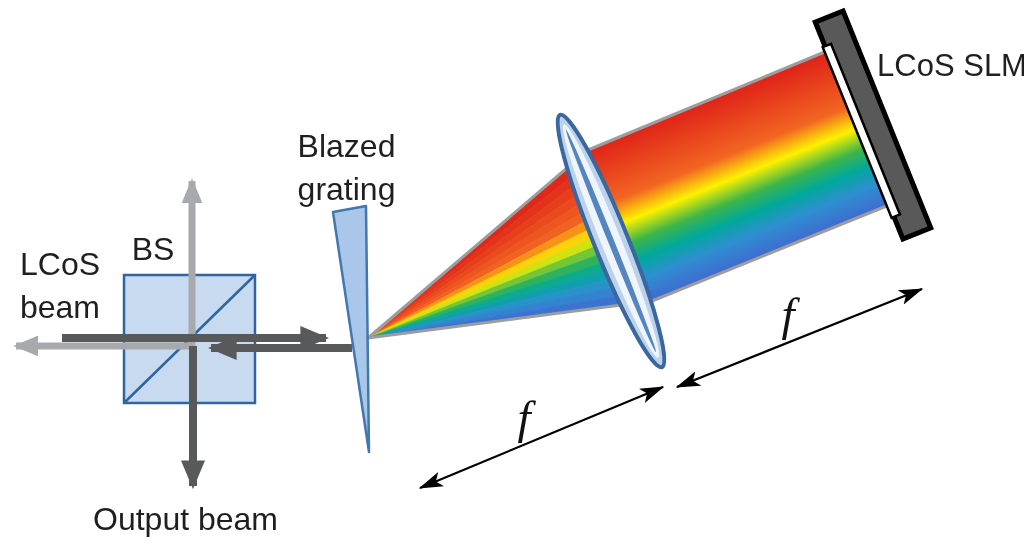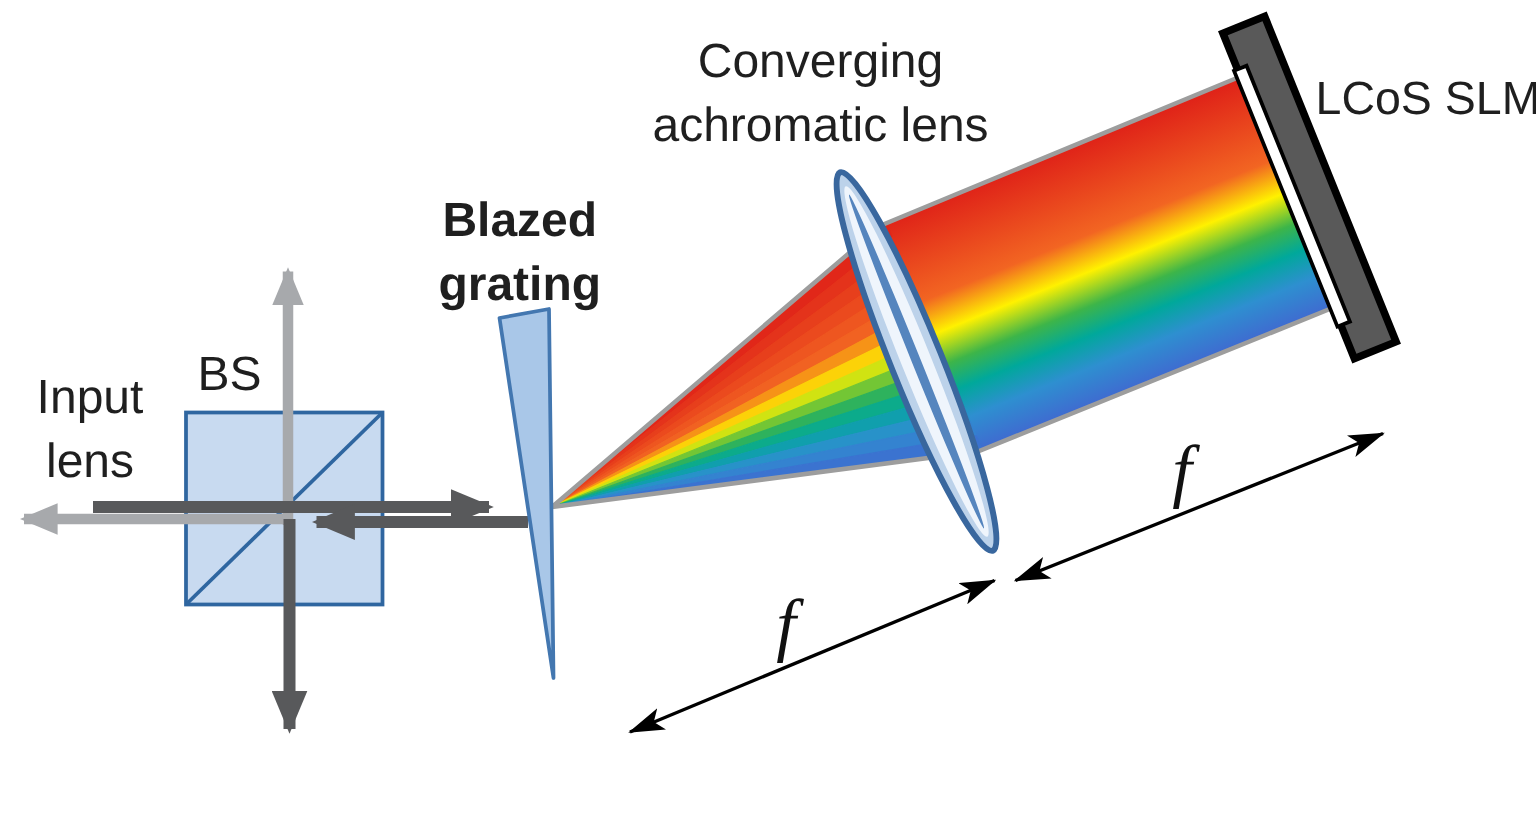--- a/index.html
+++ b/index.html
@@ -4,21 +4,21 @@
 <style>
   html,body{margin:0;padding:0;background:#ffffff;}
   #stage{position:relative;width:1024px;height:553px;background:#ffffff;overflow:hidden;}
   #stage svg{position:absolute;left:0;top:0;}
   .label{position:absolute;text-align:center;color:#1f1f1f;
          font-family:"Liberation Sans","DejaVu Sans",sans-serif;
          line-height:1.34;font-weight:400;}
   #lbl-input   {left:6px;  top:243px; width:108px; font-size:32px;}
   #lbl-bs      {left:129px;top:228px; width:48px;  font-size:32px;}
   #lbl-output  {left:83px; top:498px; width:205px; font-size:32px;}
-  #lbl-grating {left:264px;top:125px; width:165px; font-size:32px;font-weight:bold;}
+  #lbl-grating {left:264px;top:125px; width:165px; font-size:32px;}
   #lbl-lens    {left:408px;top:19px;  width:278px; font-size:32px;}
   #lbl-slm     {left:876px;top:45px;  width:152px; font-size:31px;}
   .flabel{position:absolute;width:44px;text-align:center;color:#111;
           font-family:"Liberation Serif","DejaVu Serif",serif;
           font-style:italic;font-size:47px;line-height:1;}
   #lbl-f-left {left:502px;top:394px;}
   #lbl-f-right{left:766px;top:291px;}
 </style>
 </head>
 <body>
@@ -91,20 +91,20 @@
 
     <g transform="rotate(-22 873 125)">
       <rect x="858" y="8" width="30" height="234" stroke-width="5" fill="#595959" stroke="#000000"></rect>
       <rect x="855.5" y="34" width="9" height="184" stroke-width="2.5" fill="#FFFFFF" stroke="#000000"></rect>
     </g>
 
     <line x1="420" y1="488" x2="663" y2="387" stroke-width="2.2" marker-start="url(#mThin)" marker-end="url(#mThin)" stroke="#000000"></line>
     <line x1="677" y1="387" x2="922" y2="289" stroke-width="2.2" marker-start="url(#mThin)" marker-end="url(#mThin)" stroke="#000000"></line>
   </svg>
 
-  <div class="label" id="lbl-input">Input lens</div>
+  <div class="label" id="lbl-input">LCoS beam</div>
   <div class="label" id="lbl-bs">BS</div>
+  <div class="label" id="lbl-output">Output beam</div>
   <div class="label" id="lbl-grating">Blazed grating</div>
-  <div class="label" id="lbl-lens">Converging achromatic lens</div>
   <div class="label" id="lbl-slm">LCoS SLM</div>
   <div class="flabel" id="lbl-f-left">f</div>
   <div class="flabel" id="lbl-f-right">f</div>
 </div>
 
 </body></html>

